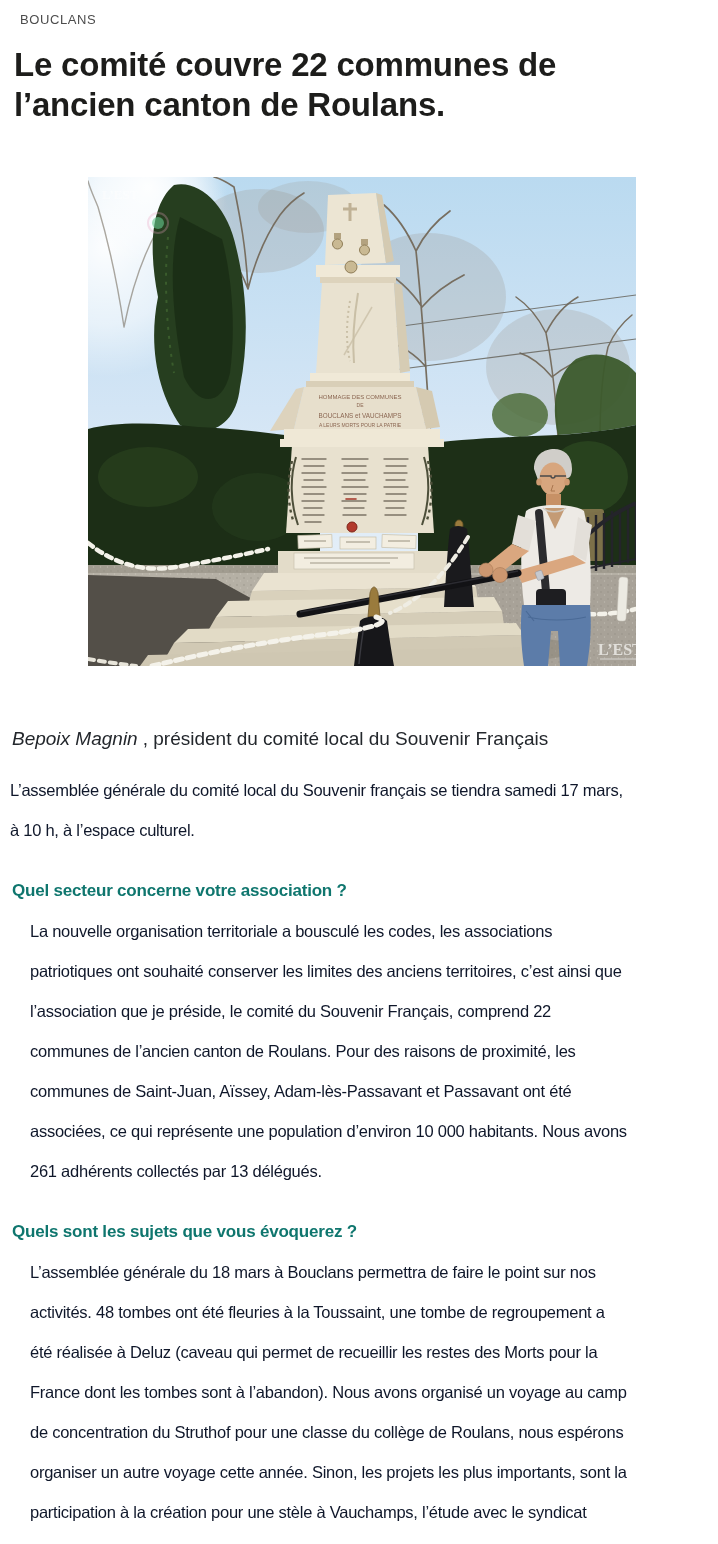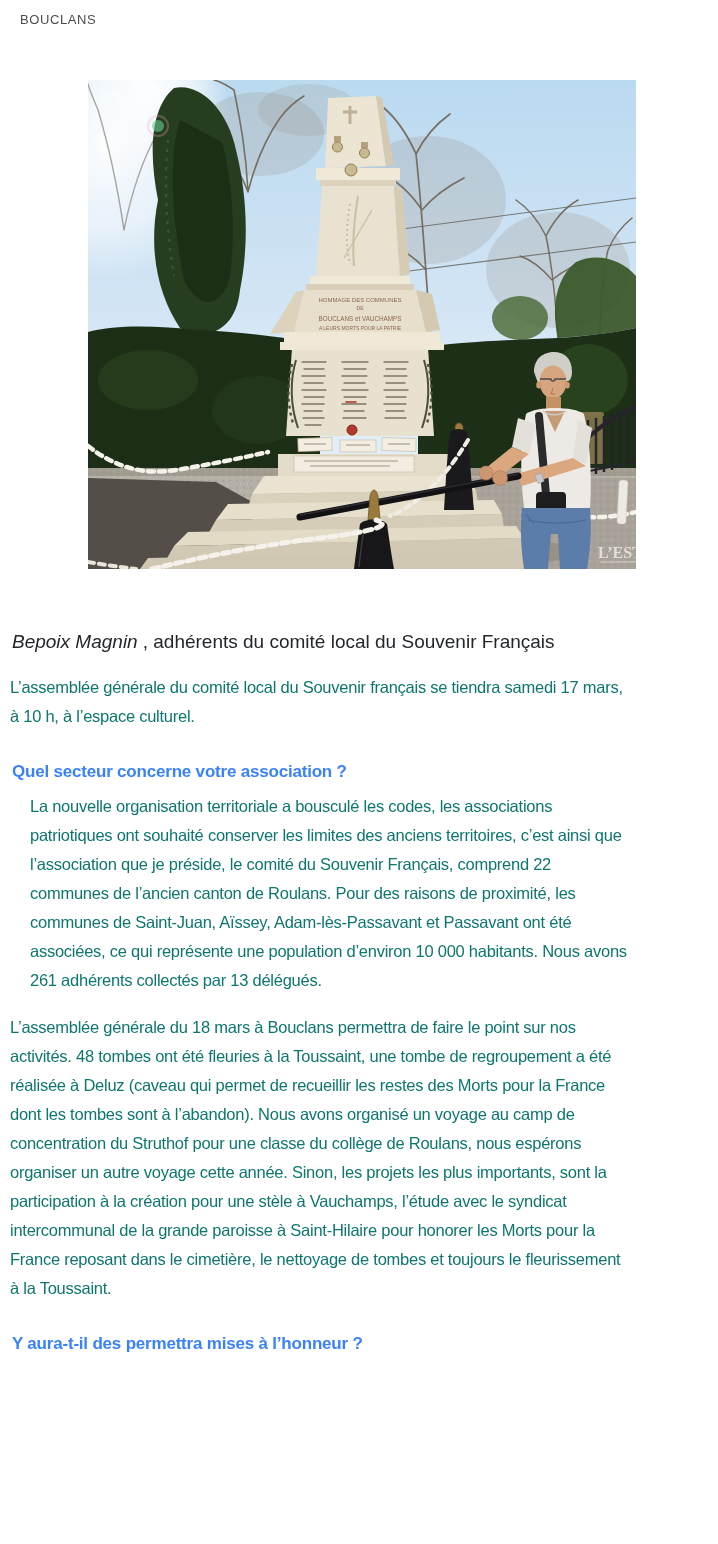--- a/index.html
+++ b/index.html
@@ -13,36 +13,38 @@
     padding-left:10px; line-height:16px;
   }
   .headline {
     margin:17px 0 0 4px; font-size:33px; line-height:40px; font-weight:700;
     color:#1d1d1b; letter-spacing:-.2px; white-space:pre-line;
   }
   figure.photo { margin:52px 0 0 78px; width:548px; height:489px; padding:0; }
   .caption { margin:60px 0 0 2px; font-size:19px; line-height:26px; color:#23272c; }
   .caption em { font-style:italic; margin-right:5px; }
   .body-p {
-    margin:18px 6px 0 0; font-size:16.5px; line-height:29px;
-    color:#0f766e; letter-spacing:-.25px; max-width:704px;
+    margin:18px 6px 0 0; font-size:16.5px; line-height:40px;
+    color:#0f172a; letter-spacing:-.25px; max-width:704px;
   }
   .question {
     margin:26px 6px 0 2px; font-size:17px; line-height:29px; font-weight:700;
-    color:#3b82f6; letter-spacing:-.2px;
+    color:#0f766e; letter-spacing:-.2px;
   }
   .question + .body-p { margin-top:6px;margin-left:20px; }
 </style>
 </head>
 <body>
 
 <div class="page">
 
   <div class="category">BOUCLANS</div>
 
+  <h1 class="headline">Le comité couvre 22 communes de
+l’ancien canton de Roulans.</h1>
 
   <figure class="photo">
     <svg width="548" height="489" viewBox="0 0 548 489" role="img">
       <defs>
         <linearGradient id="sky" x1="0" y1="0" x2="0" y2="1">
           <stop offset="0" stop-color="#badaf0"></stop>
           <stop offset=".55" stop-color="#d3e5f5"></stop>
           <stop offset="1" stop-color="#e8f1f9"></stop>
         </linearGradient>
         <radialGradient id="glare" cx=".5" cy=".5" r=".5">
@@ -241,24 +243,25 @@
       <path d="M0,482 Q24,486 48,489" fill="none" stroke="#e8e5da" stroke-width="4" stroke-dasharray="6,5" stroke-linecap="round"></path>
 
       <g font-family="Liberation Serif, serif" font-weight="bold">
         <text x="14" y="22" font-size="13" fill="#ffffff" opacity=".45">L’EST</text>
         <text x="510" y="478" font-size="16" fill="#e8e6e2" opacity=".9">L’EST</text>
         <rect x="512" y="481" width="36" height="2" fill="#cfccc7" opacity=".6"></rect>
       </g>
     </svg>
   </figure>
 
-  <p class="caption"><em>Bepoix Magnin</em><span>, adhérents du comité local du Souvenir Français</span></p>
+  <p class="caption"><em>Bepoix Magnin</em><span>, président du comité local du Souvenir Français</span></p>
 
   <p class="body-p">L’assemblée générale du comité local du Souvenir français se tiendra samedi 17 mars, à 10 h, à l’espace culturel.</p>
 
   <h2 class="question">Quel secteur concerne votre association ?</h2>
   <p class="body-p">La nouvelle organisation territoriale a bousculé les codes, les associations patriotiques ont souhaité conserver les limites des anciens territoires, c’est ainsi que l’association que je préside, le comité du Souvenir Français, comprend 22 communes de l’ancien canton de Roulans. Pour des raisons de proximité, les communes de Saint-Juan, Aïssey, Adam-lès-Passavant et Passavant ont été associées, ce qui représente une population d’environ 10 000 habitants. Nous avons 261 adhérents collectés par 13 délégués.</p>
 
+  <h2 class="question">Quels sont les sujets que vous évoquerez ?</h2>
   <p class="body-p">L’assemblée générale du 18 mars à Bouclans permettra de faire le point sur nos activités. 48 tombes ont été fleuries à la Toussaint, une tombe de regroupement a été réalisée à Deluz (caveau qui permet de recueillir les restes des Morts pour la France dont les tombes sont à l’abandon). Nous avons organisé un voyage au camp de concentration du Struthof pour une classe du collège de Roulans, nous espérons organiser un autre voyage cette année. Sinon, les projets les plus importants, sont la participation à la création pour une stèle à Vauchamps, l’étude avec le syndicat intercommunal de la grande paroisse à Saint-Hilaire pour honorer les Morts pour la France reposant dans le cimetière, le nettoyage de tombes et toujours le fleurissement à la Toussaint.</p>
 
   <h2 class="question">Y aura-t-il des permettra mises à l’honneur ?</h2>
 
 </div>
 
 </body></html>

